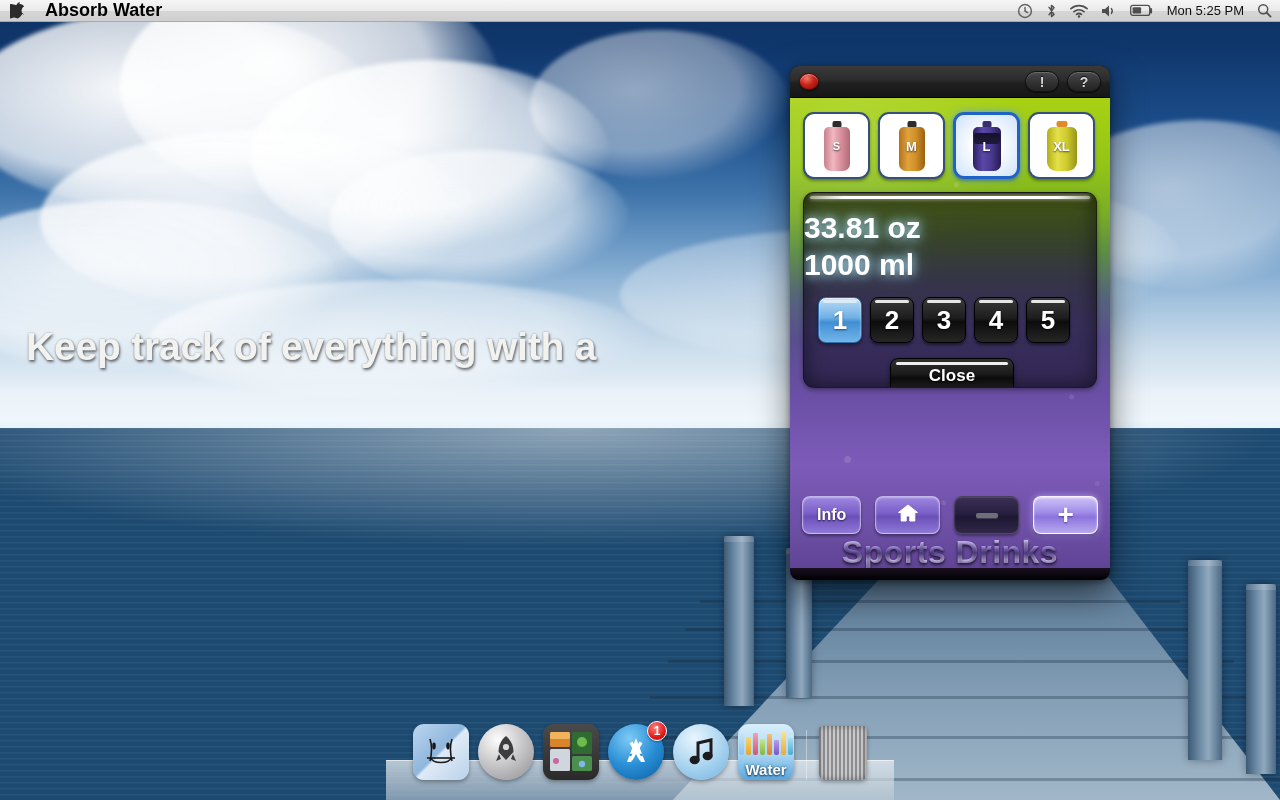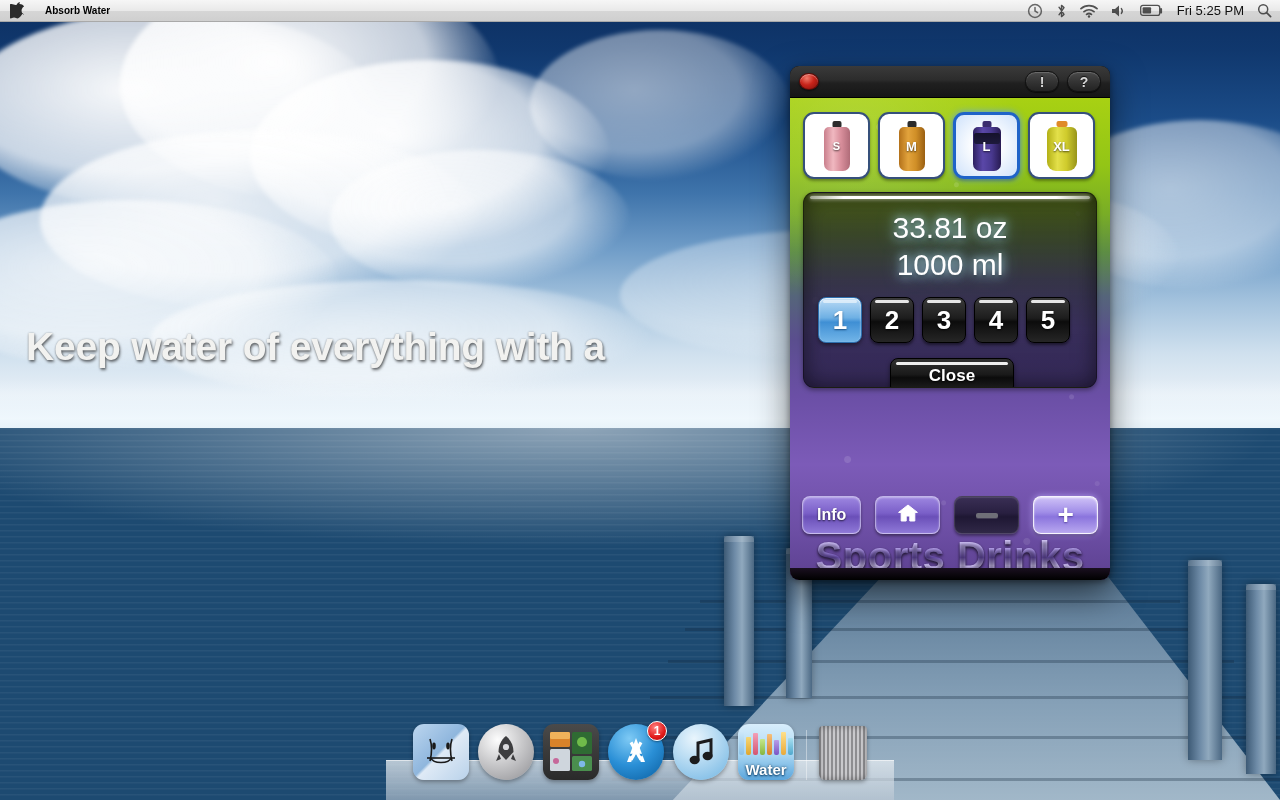--- a/index.html
+++ b/index.html
@@ -90,21 +90,21 @@
   #menubar {
     position:absolute; left:0; top:0; width:1280px; height:22px; z-index:40;
     background:linear-gradient(to bottom,#f6f6f6 0%, #e9e9e9 50%, #d6d6d6 51%, #cfcfcf 100%);
     border-bottom:1px solid #a9a9a9;
     display:flex; align-items:center;
     font-size:13px; color:#000;
   }
   #menubar .mb-left { display:flex; align-items:center; height:100%; }
   #menubar .mb-right { margin-left:auto; display:flex; align-items:center; height:100%; padding-right:8px; gap:13px; }
   .apple-logo { padding:0 11px 0 10px; display:flex; align-items:center; }
-  .app-title { font-weight:bold; font-size:10px; padding:0 10px; }
+  .app-title { font-weight:bold; font-size:18px; padding:0 10px; }
   .mb-icon { display:flex; align-items:center; opacity:.82; }
   .mb-clock { font-size:13px; color:#111; white-space:nowrap; }
 
   
   #widget {
     position:absolute; left:790px; top:66px; width:320px; height:514px; z-index:30;
     border-radius:9px;
     box-shadow:0 14px 34px rgba(0,0,0,.55), 0 2px 6px rgba(0,0,0,.4);
     overflow:hidden;
     background:#000;
@@ -220,22 +220,22 @@
     border:1px solid rgba(0,0,0,.55);
     overflow:hidden;
   }
   .readout::before {
     content:""; position:absolute; left:6px; right:6px; top:3px; height:3px;
     border-radius:3px;
     background:linear-gradient(to right, rgba(255,255,255,.55), #ffffff 12%, #ffffff 88%, rgba(255,255,255,.55));
     box-shadow:0 0 4px rgba(255,255,255,.7);
   }
   .readout-text {
-    position:absolute; left:0; top:16px; width:100%; text-align:center;
-    color:#fff; font-size:30px; font-weight:normal; line-height:37px;
+    position:absolute; left:0; top:16px; width:100%; 
+    color:#fff; font-size:30px; font-weight:bold; line-height:37px;
     text-shadow:0 0 10px rgba(190,240,255,.95), 0 0 18px rgba(140,210,255,.7), 0 2px 3px rgba(0,0,0,.5);
   }
 
   
   .qty-row {
     position:absolute; left:14px; top:104px; width:268px;
     display:flex; gap:8px;
   }
   .qty-btn {
     width:44px; height:46px; border-radius:8px;
@@ -288,21 +288,21 @@
   }
   .tb-info { width:66px; background:linear-gradient(to bottom,#9d86e0 0%,#7a5fc8 45%,#6a4fb8 55%,#8f79d8 100%); }
   .tb-home { width:72px; background:linear-gradient(to bottom,#9d86e0 0%,#7a5fc8 45%,#6a4fb8 55%,#8f79d8 100%); }
   .tb-minus{ width:72px; background:linear-gradient(to bottom,#3a2f55 0%,#281f40 45%,#1e1733 55%,#302847 100%); border:1px solid rgba(255,255,255,.12); box-shadow:inset 0 1px 1px rgba(255,255,255,.12),0 2px 3px rgba(0,0,0,.4);}
   .tb-plus { width:72px; background:linear-gradient(to bottom,#cfc2f7 0%,#a18ee8 42%,#8a74dd 55%,#b9a8f0 100%); border:1px solid rgba(255,255,255,.85); box-shadow:0 0 7px rgba(190,170,255,.8), inset 0 1px 2px rgba(255,255,255,.7), 0 2px 3px rgba(0,0,0,.4);}
   .minus-glyph { width:22px; height:5px; border-radius:2px; background:#6f6f78; box-shadow:0 1px 0 rgba(255,255,255,.15); }
   .plus-glyph { font-size:28px; line-height:22px; font-weight:bold; color:#fff; text-shadow:0 1px 2px rgba(60,40,130,.7); }
 
   .brand {
     position:absolute; left:0; top:436px; width:100%; text-align:center;
-    font-size:40px; font-weight:bold; letter-spacing:.5px;
+    font-size:32px; font-weight:bold; letter-spacing:.5px;
     background:linear-gradient(to bottom,#e9e2fb 0%, #b9a6ef 30%, #6b4fae 52%, #cfc0f5 70%, #8e78d4 100%);
     -webkit-background-clip:text; background-clip:text; color:transparent;
     text-shadow:0 2px 3px rgba(0,0,0,.35);
     filter:drop-shadow(0 1px 1px rgba(0,0,0,.5));
   }
   .widget-foot {
     position:absolute; left:0; bottom:0; width:100%; height:12px;
     background:linear-gradient(to bottom,#1a1020,#000);
   }
 
@@ -380,21 +380,21 @@
       <span class="piling-cap"></span>
     </div>
   <div class="piling" style="left:1188px;top:560px;width:34px;height:200px;">
       <span class="piling-cap"></span>
     </div>
   <div class="piling" style="left:1246px;top:584px;width:30px;height:190px;">
       <span class="piling-cap"></span>
     </div>
 
   <div id="tagline">
-    <div>Keep water of everything with a</div>
+    <div>Keep track of everything with a</div>
   </div>
 </div>
 
 <div id="menubar">
   <div class="mb-left">
     <span class="apple-logo">
       <svg width="14" height="17" viewBox="0 0 14 17">
           <path fill="#2b2b2b" d="M9.6 0c.1 1-.3 2-1 2.8-.6.7-1.6 1.3-2.5 1.2-.1-1 .4-2 1-2.7C7.8.6 8.8.1 9.6 0zm3 12.4c-.5 1.2-.8 1.7-1.5 2.7-1 1.4-2.3 3.1-4 3.1-1.5 0-1.9-1-3.9-1-2 0-2.4 1-3.9 1-1.7 0-3-1.6-4-3C-6.4 12.1-6.7 7.5-4.9 5c1.3-1.7 3.3-2.7 5.2-2.7 1.9 0 3.1 1 4.7 1 1.5 0 2.4-1 4.6-1 1.7 0 3.5.9 4.8 2.5-4.2 2.3-3.5 8.3.2 9.6z" transform="translate(1.2 0) scale(0.9)"></path>
         </svg>
     </span>
@@ -426,21 +426,21 @@
           <path d="M10.4 4.6a4 4 0 0 1 0 4.8" fill="none" stroke="#2f2f2f" stroke-width="1.4" stroke-linecap="round"></path>
         </svg>
     </span>
     <span class="mb-icon">
       <svg width="24" height="13" viewBox="0 0 24 13">
           <rect x="0.7" y="1.4" width="19" height="10" rx="2.2" fill="none" stroke="#2f2f2f" stroke-width="1.3"></rect>
           <rect x="2.6" y="3.3" width="8.5" height="6.3" rx="1" fill="#2f2f2f"></rect>
           <path d="M21 5v3.6" stroke="#2f2f2f" stroke-width="2.2" stroke-linecap="round"></path>
         </svg>
     </span>
-    <span class="mb-clock">Fri 5:25 PM</span>
+    <span class="mb-clock">Mon 5:25 PM</span>
     <span class="mb-icon">
       <svg width="15" height="15" viewBox="0 0 15 15">
           <circle cx="6.2" cy="6.2" r="4.5" fill="none" stroke="#2f2f2f" stroke-width="1.5"></circle>
           <path d="M9.6 9.6l4 4" stroke="#2f2f2f" stroke-width="1.7" stroke-linecap="round"></path>
         </svg>
     </span>
   </div>
 </div>
 
 <div id="widget">

